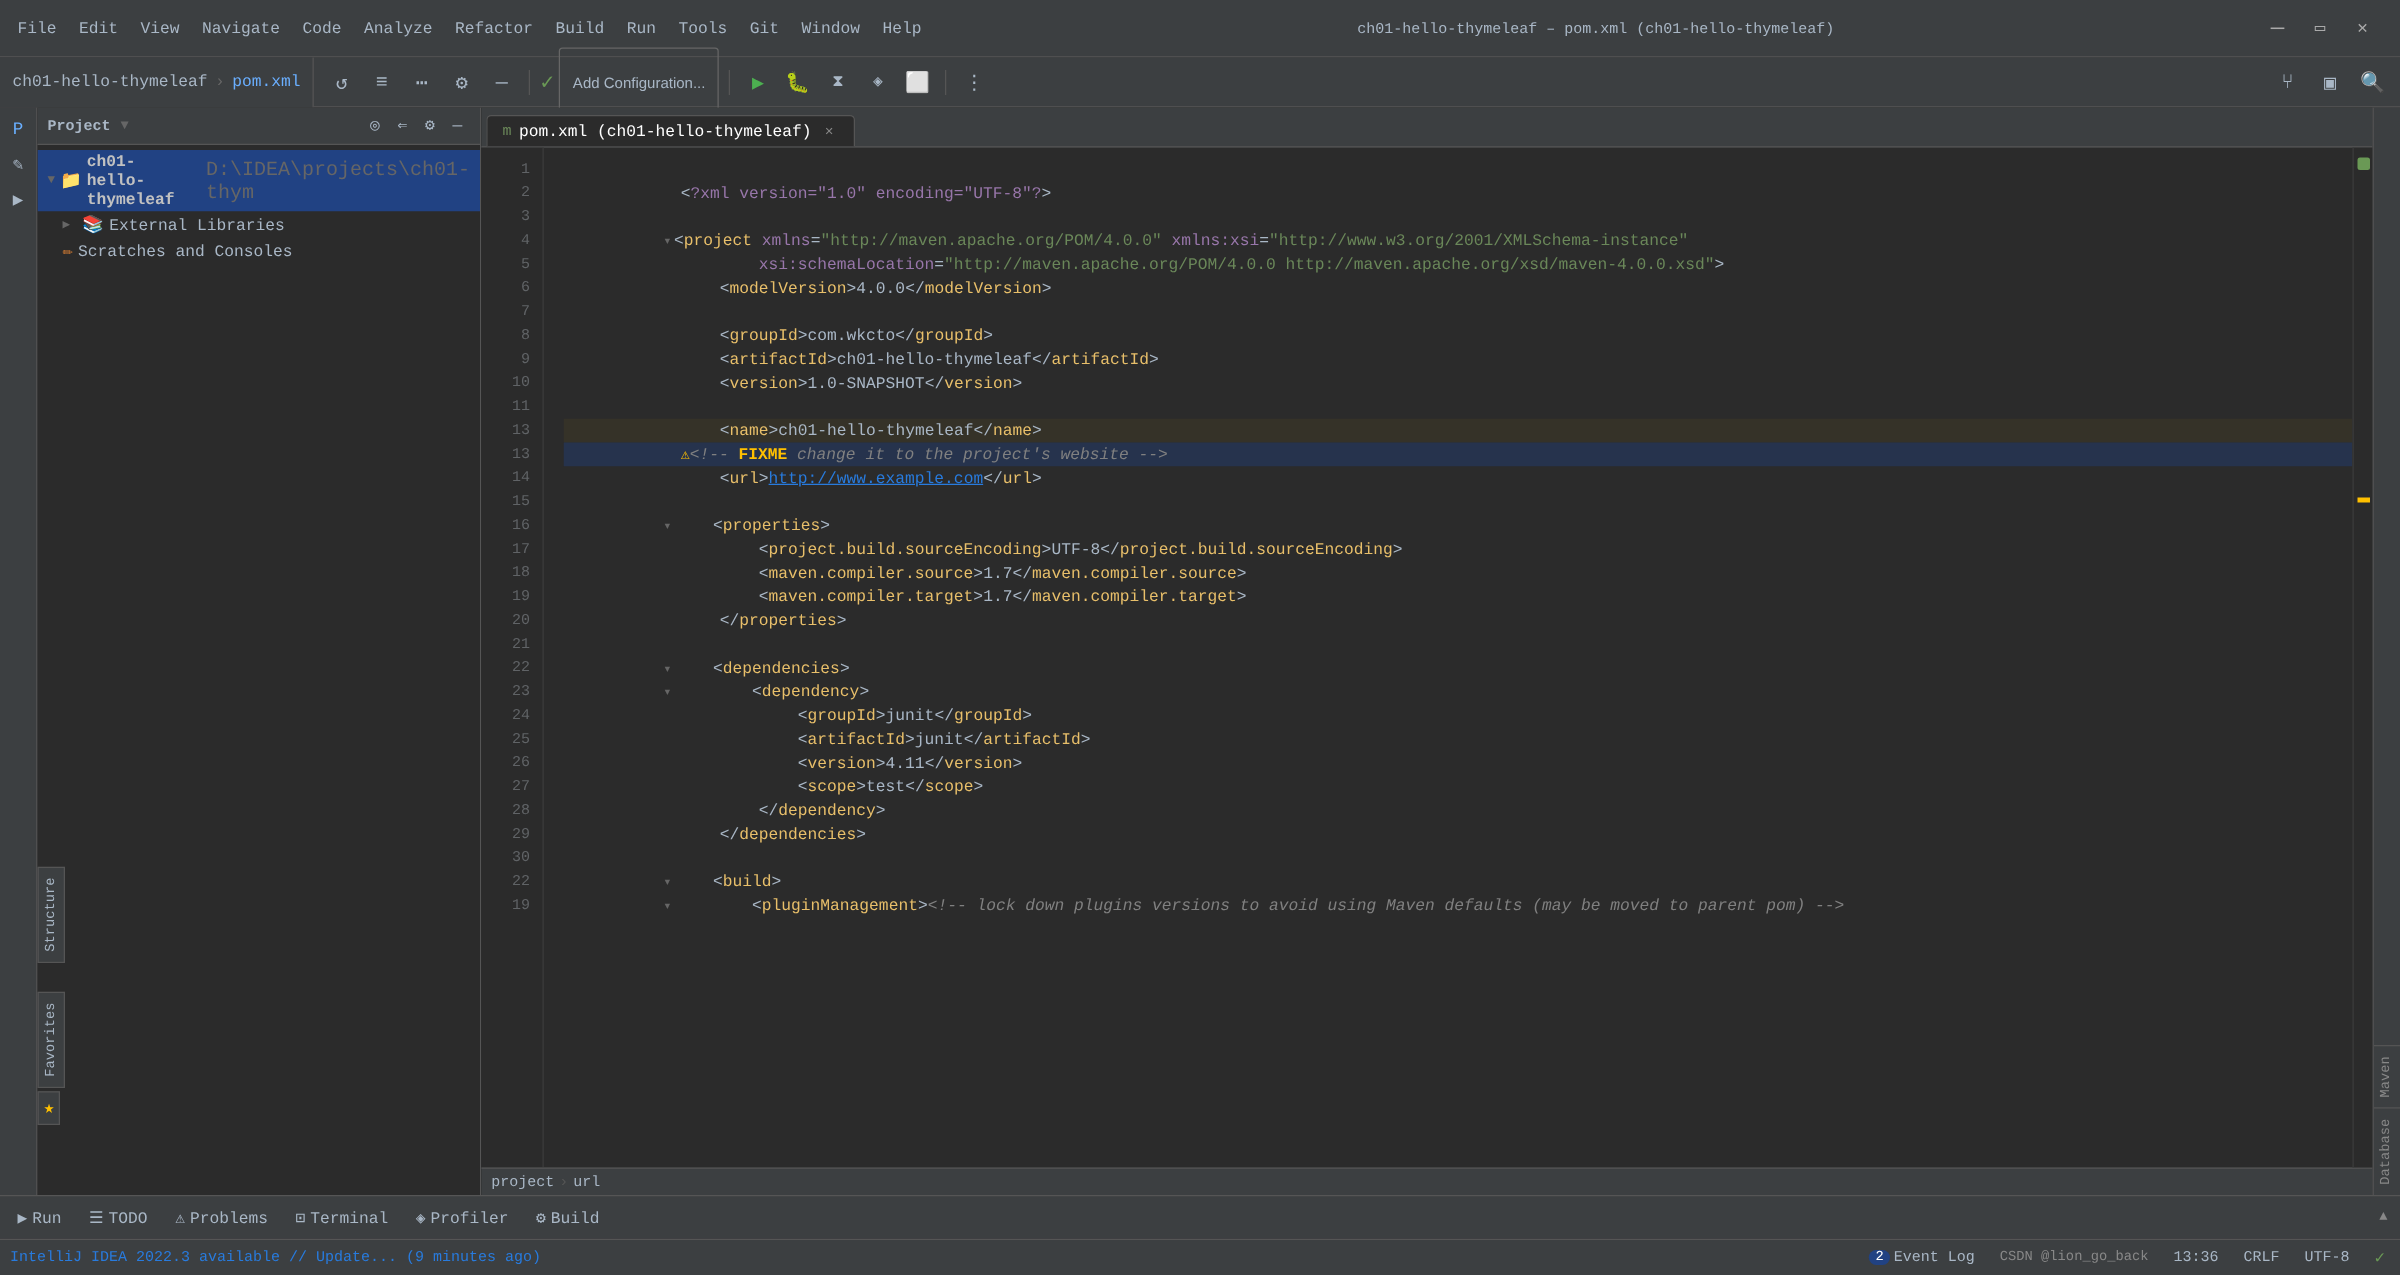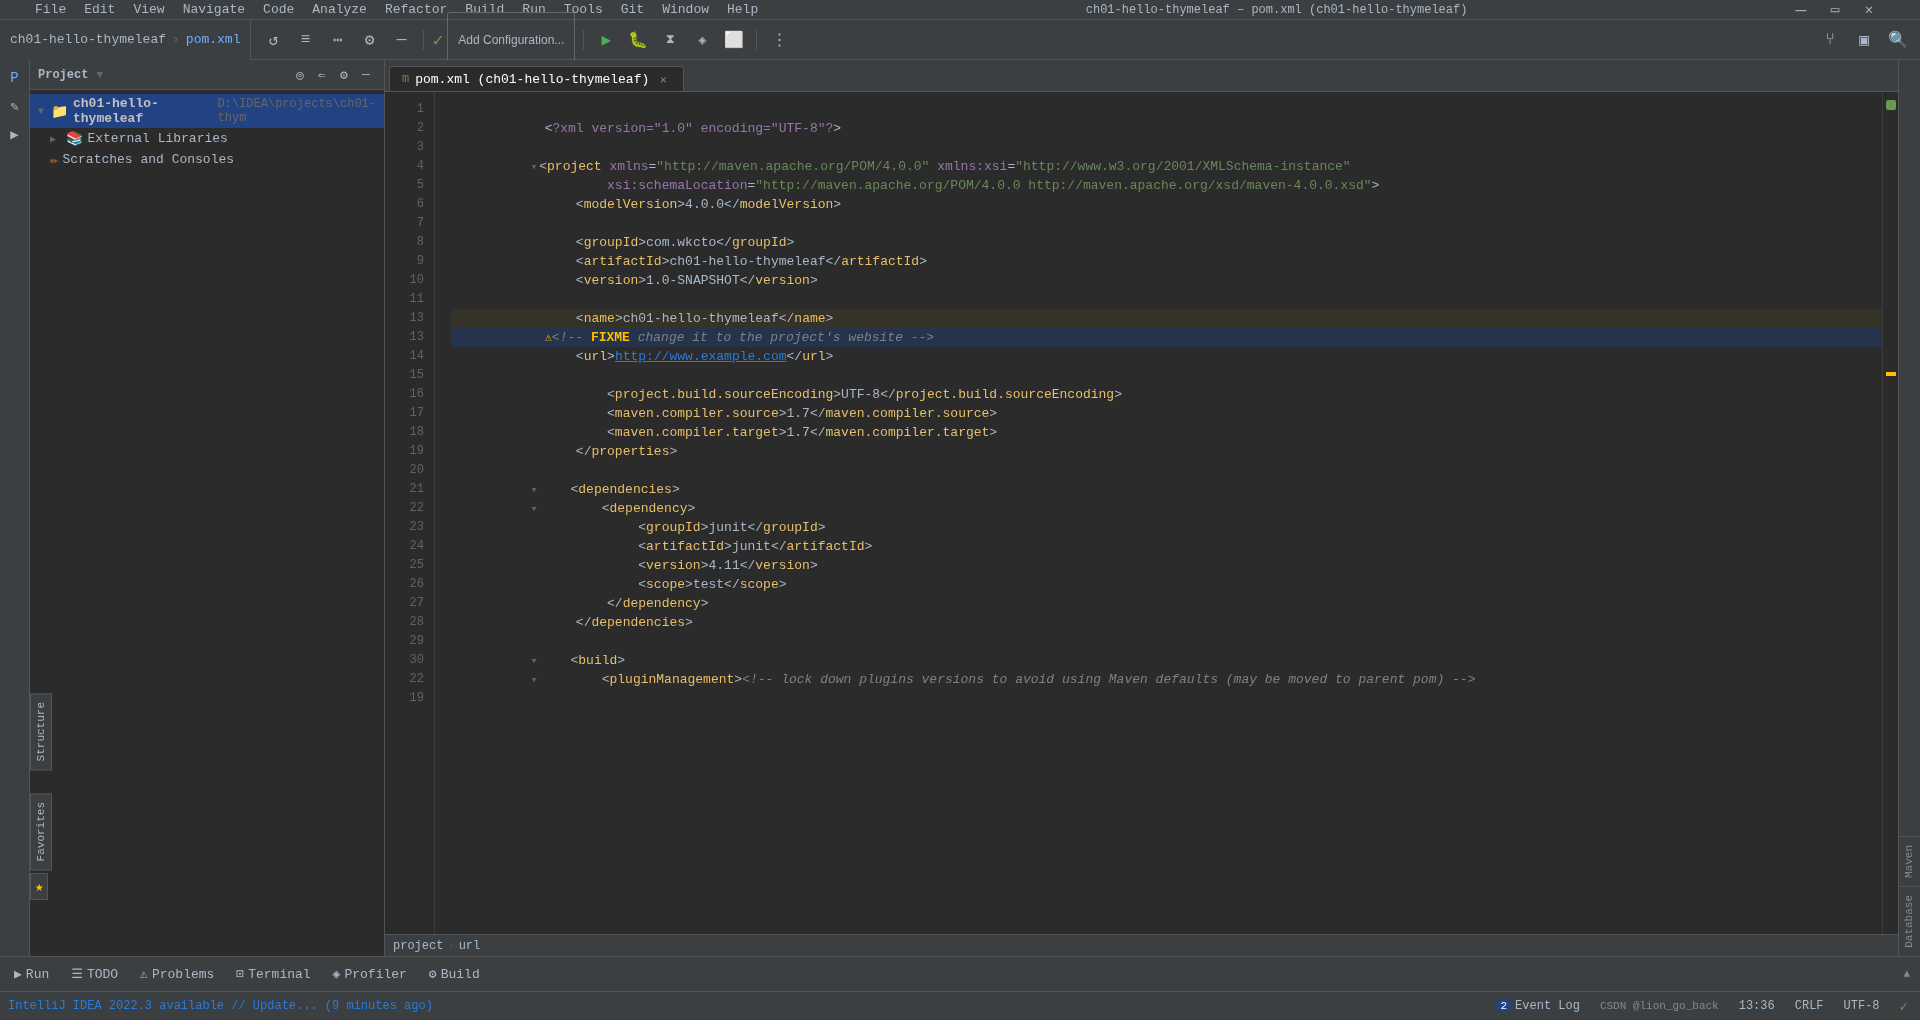--- a/index.html
+++ b/index.html
@@ -19,25 +19,25 @@
       position: relative;
       z-index: 1;
       width: 1920px;
       height: 1020px;
       display: flex;
       flex-direction: column;
     }
 
     
     .title-bar {
-      height: 20px;
+      height: 46px;
       background: #3c3f41;
       display: flex;
       align-items: center;
-      padding: 0 27px;
+      padding: 0 6px;
       gap: 8px;
       border-bottom: 1px solid #555;
       flex-shrink: 0;
     }
     .title-bar-controls {
       display: flex;
       gap: 6px;
       margin-right: 10px;
     }
     .title-text {
@@ -168,21 +168,21 @@
       cursor: pointer;
       font-size: 13px;
       gap: 4px;
     }
     .tree-item.selected { background: #214283; }
     .tree-indent-1 { padding-left: 20px; }
     .tree-arrow { color: #666; font-size: 10px; width: 12px; }
     .tree-icon { font-size: 14px; }
     .tree-label { color: #a9b7c6; }
     .tree-label.bold { font-weight: bold; color: #c1c1c1; }
-    .tree-path { color: #666; font-size: 12px; margin-left: 16px; }
+    .tree-path { color: #666; font-size: 16px; margin-left: 16px; }
 
     
     .editor-area {
       flex: 1;
       display: flex;
       flex-direction: column;
       background: rgba(43, 43, 43, 0.88);
       overflow: hidden;
     }
 
@@ -542,20 +542,23 @@
           <div class="code-line" style="background: rgba(255,200,0,0.05);">
             <span style="color:#ffc000; font-size:12px;">⚠</span><span class="xml-comment">&lt;!-- </span><span style="color:#ffc000; font-weight:bold;">FIXME</span><span class="xml-comment"> change it to the project's website </span><span class="xml-comment">--&gt;</span>
           </div>
 
           <div class="code-line" style="background:rgba(33,66,131,0.4);">
             <span class="xml-text">    </span><span class="xml-bracket">&lt;</span><span class="xml-tag">url</span><span class="xml-bracket">&gt;</span><span class="xml-link">http://www.example.com</span><span class="xml-bracket">&lt;/</span><span class="xml-tag">url</span><span class="xml-bracket">&gt;</span>
           </div>
 
           <div class="code-line">&nbsp;</div>
 
+          <div class="code-line">
+            <span class="fold-arrow">▾</span><span class="xml-text">    </span><span class="xml-bracket">&lt;</span><span class="xml-tag">properties</span><span class="xml-bracket">&gt;</span>
+          </div>
 
           <div class="code-line">
             <span class="xml-text">        </span><span class="xml-bracket">&lt;</span><span class="xml-tag">project.build.sourceEncoding</span><span class="xml-bracket">&gt;</span><span class="xml-text">UTF-8</span><span class="xml-bracket">&lt;/</span><span class="xml-tag">project.build.sourceEncoding</span><span class="xml-bracket">&gt;</span>
           </div>
 
           <div class="code-line">
             <span class="xml-text">        </span><span class="xml-bracket">&lt;</span><span class="xml-tag">maven.compiler.source</span><span class="xml-bracket">&gt;</span><span class="xml-text">1.7</span><span class="xml-bracket">&lt;/</span><span class="xml-tag">maven.compiler.source</span><span class="xml-bracket">&gt;</span>
           </div>
 
           <div class="code-line">

